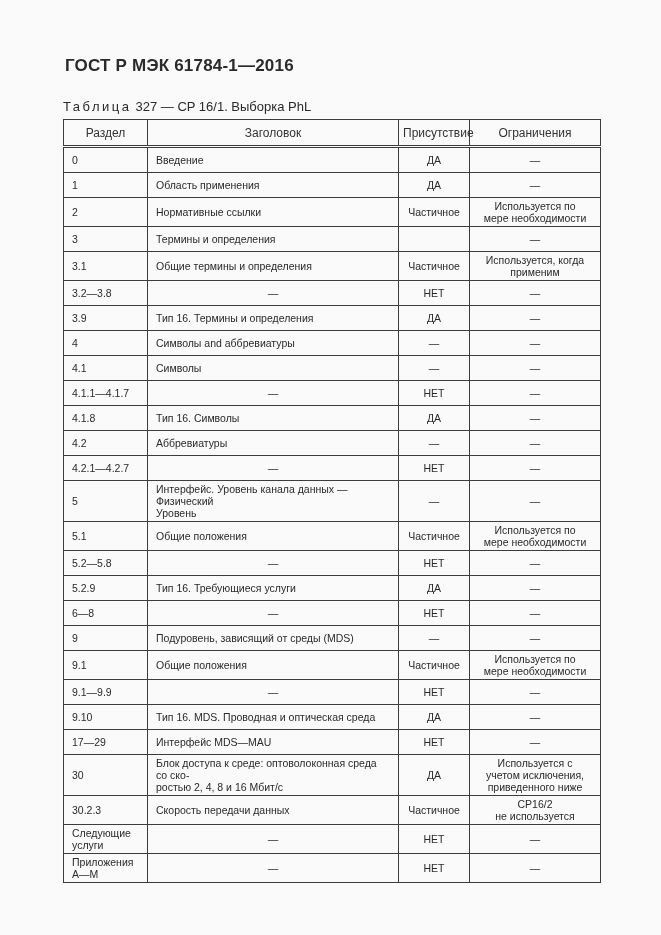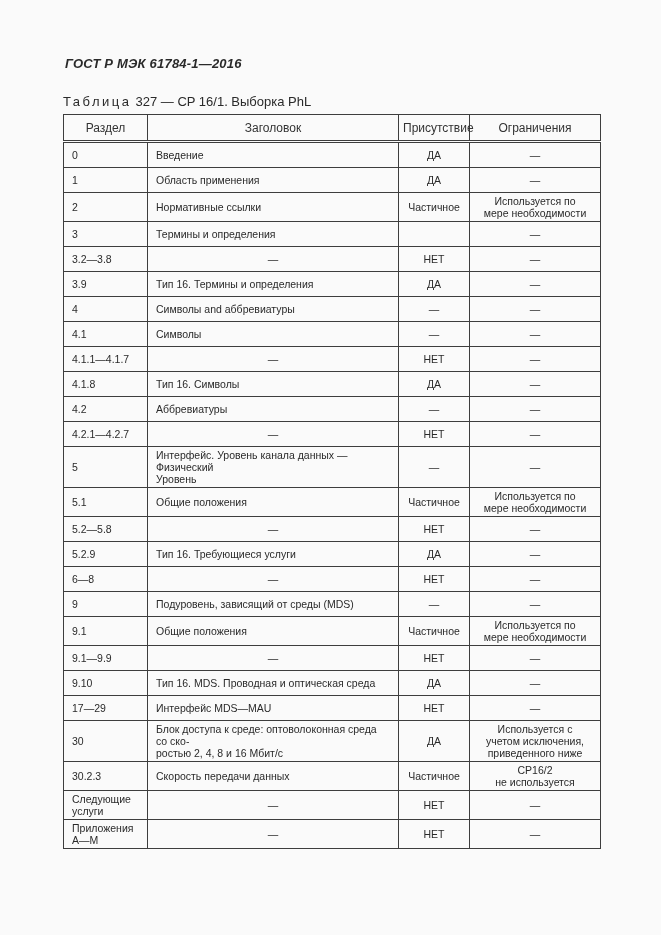--- a/index.html
+++ b/index.html
@@ -11,24 +11,23 @@
   body{
     width:661px;height:935px;
     background:var(--paper);
     color:var(--ink);
     font-family:"Liberation Sans", sans-serif;
     overflow:hidden;
   }
   .page{padding:56px 61px 0 63px;}
   .doc-header{
     font-weight:bold;
-    font-size:13px;
+    font-size:17px;
     letter-spacing:.2px;
     padding-left:2px;
-    font-style:italic;
   }
   .caption{margin-top:23px;font-size:13px;}
   .caption-word{letter-spacing:2.5px;}
   .caption-rest{margin-left:4px;}
   table.gost{
     margin-top:5px;
     border-collapse:collapse;
     table-layout:fixed;
     width:537px;
     background:var(--paper);
@@ -109,20 +108,27 @@
           <td class="c">Используется по
 мере необходимости</td>
         </tr>
         <tr>
           <td>3</td>
           <td>Термины и определения</td>
           <td class="c"></td>
           <td class="c">—</td>
         </tr>
         <tr>
+          <td>3.1</td>
+          <td>Общие термины и определения</td>
+          <td class="c">Частичное</td>
+          <td class="c">Используется, когда
+применим</td>
+        </tr>
+        <tr>
           <td>3.2—3.8</td>
           <td class="c">—</td>
           <td class="c">НЕТ</td>
           <td class="c">—</td>
         </tr>
         <tr>
           <td>3.9</td>
           <td>Тип 16. Термины и определения</td>
           <td class="c">ДА</td>
           <td class="c">—</td>

